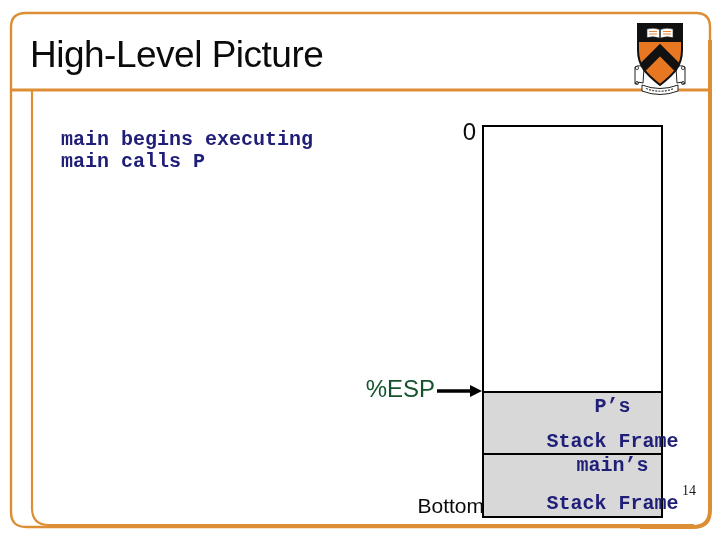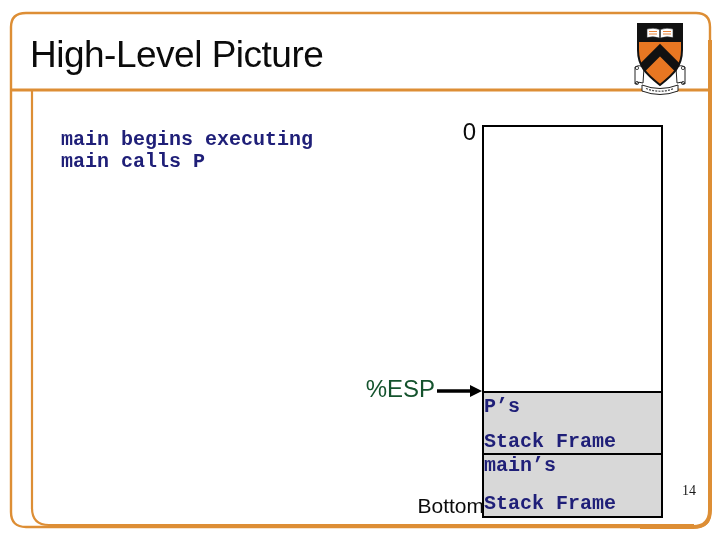--- a/index.html
+++ b/index.html
@@ -43,23 +43,23 @@
   }
   .stack-gray{
     position:absolute;left:0;top:264px;width:100%;height:125px;
     box-sizing:border-box;border-top:2px solid #000;background:#d8d8d8;
   }
   .frame-divider{
     position:absolute;left:0;top:326px;width:100%;height:0;
     border-top:2px solid #000;
   }
   .stack-text{
-    position:absolute;left:0;width:100%;text-align:left;
+    position:absolute;left:0;width:100%;text-align:center;
     font-family:"Liberation Mono", monospace;font-weight:bold;
-    font-size:20px;line-height:1;color:#1f1f78;white-space:nowrap;
+    font-size:20px;line-height:1;color:#1f1f78;white-space:nowrap;padding-left:40px;
   }
   .t-p1{top:270px;}
   .t-p2{top:305px;}
   .t-m1{top:329px;}
   .t-m2{top:367px;}
 
   .esp-label{
     position:absolute;left:340px;top:377px;width:95px;
     text-align:right;font-size:24px;line-height:1;color:#14532d;
     white-space:nowrap;

